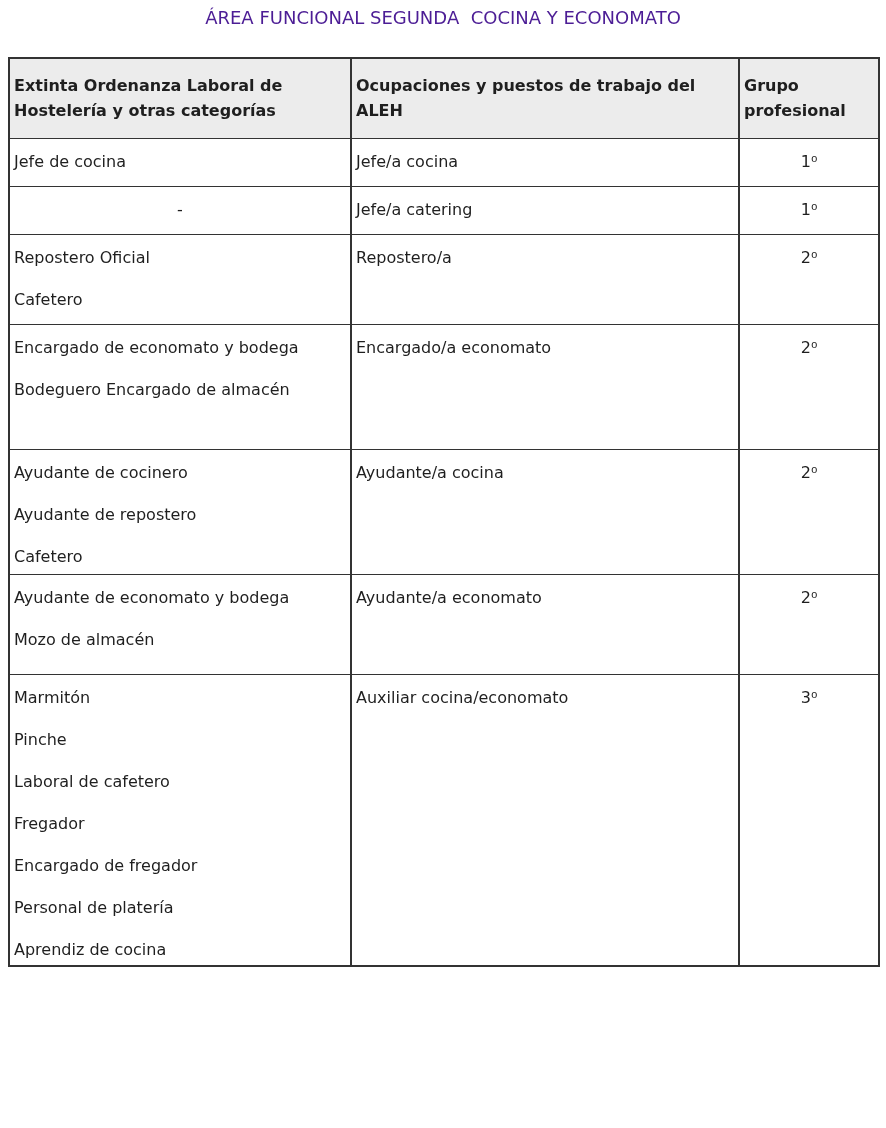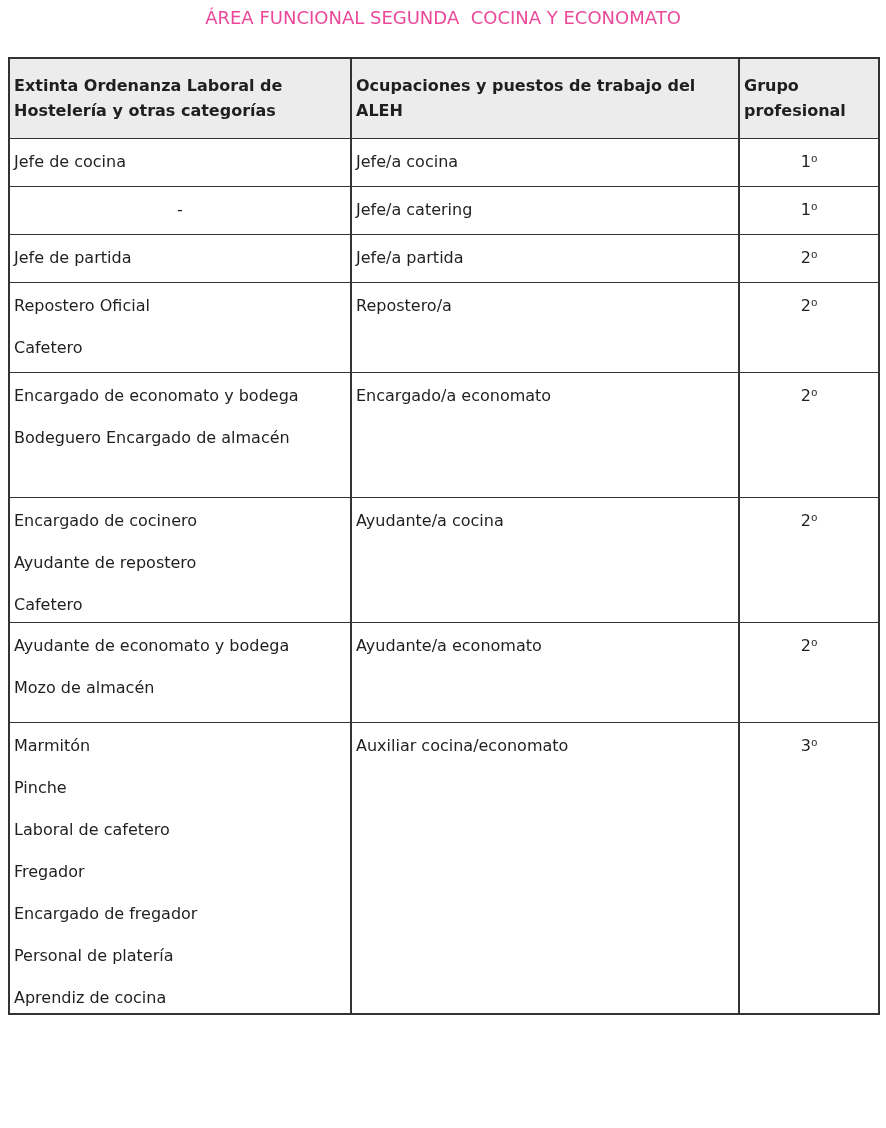--- a/index.html
+++ b/index.html
@@ -14,21 +14,21 @@
     height: 1128px;
     position: relative;
     background: #ffffff;
     overflow: hidden;
   }
   .doc-title {
     padding-top: 5px;
     text-align: center;
     font-size: 18px;
     line-height: 26px;
-    color: #ec4899;
+    color: #4c1d95;
     white-space: pre;
     letter-spacing: 0px;
   }
   table.mapping {
     border-collapse: collapse;
     table-layout: fixed;
     width: 870px;
     margin: 26px 8px 0 8px;
     border: 2px solid #333333;
   }
@@ -100,27 +100,20 @@
 
 
       <tr class="h48">
         <td class="center">
           <p class="cat">-</p>
         </td>
         <td>Jefe/a catering</td>
         <td class="group">1⁰</td>
       </tr>
 
-      <tr class="h48">
-        <td>
-          <p class="cat">Jefe de partida</p>
-        </td>
-        <td>Jefe/a partida</td>
-        <td class="group">2⁰</td>
-      </tr>
 
 
       <tr class="h90">
         <td>
           <p class="cat">Repostero Oficial</p>
           <p class="cat">Cafetero</p>
         </td>
         <td>Repostero/a</td>
         <td class="group">2⁰</td>
       </tr>
@@ -129,21 +122,21 @@
         <td>
           <p class="cat">Encargado de economato y bodega</p>
           <p class="cat">Bodeguero Encargado de almacén</p>
         </td>
         <td>Encargado/a economato</td>
         <td class="group">2⁰</td>
       </tr>
 
       <tr class="h125">
         <td>
-          <p class="cat">Encargado de cocinero</p>
+          <p class="cat">Ayudante de cocinero</p>
           <p class="cat">Ayudante de repostero</p>
           <p class="cat">Cafetero</p>
         </td>
         <td>Ayudante/a cocina</td>
         <td class="group">2⁰</td>
       </tr>
 
       <tr class="h100">
         <td>
           <p class="cat">Ayudante de economato y bodega</p>

